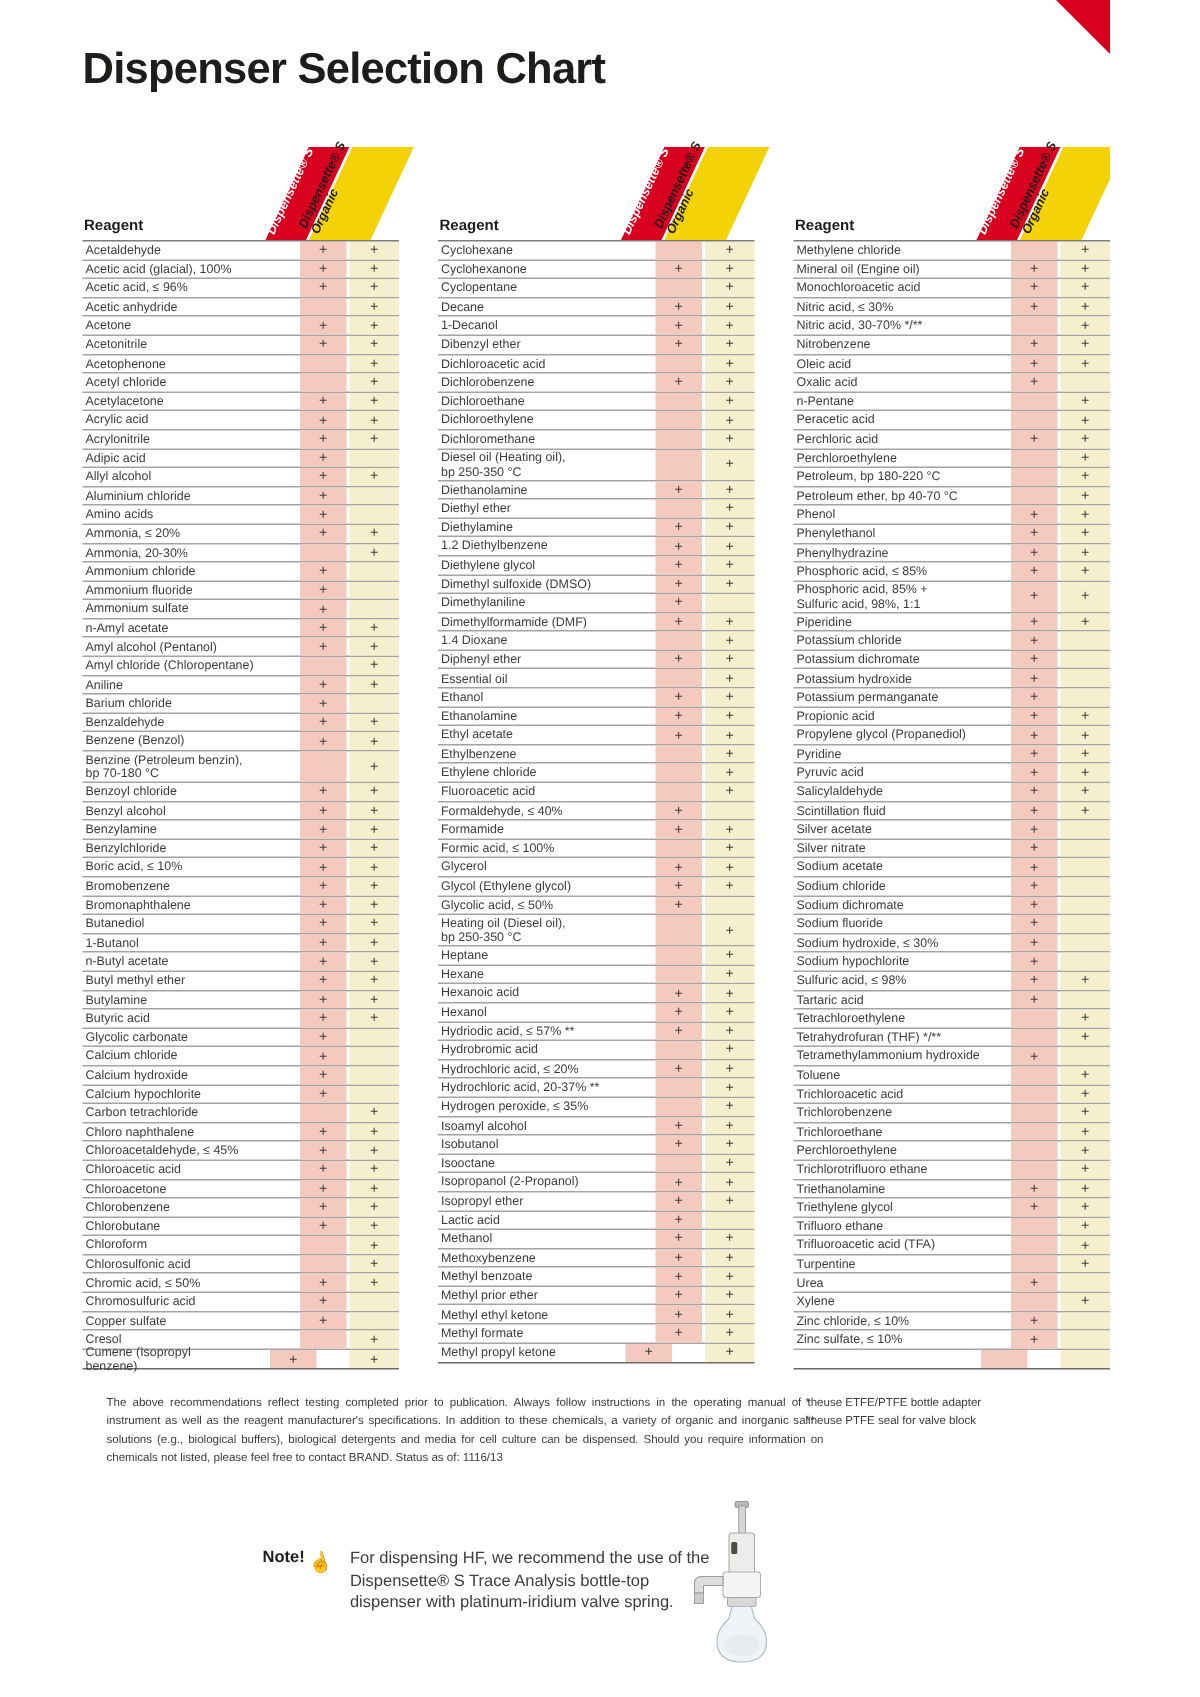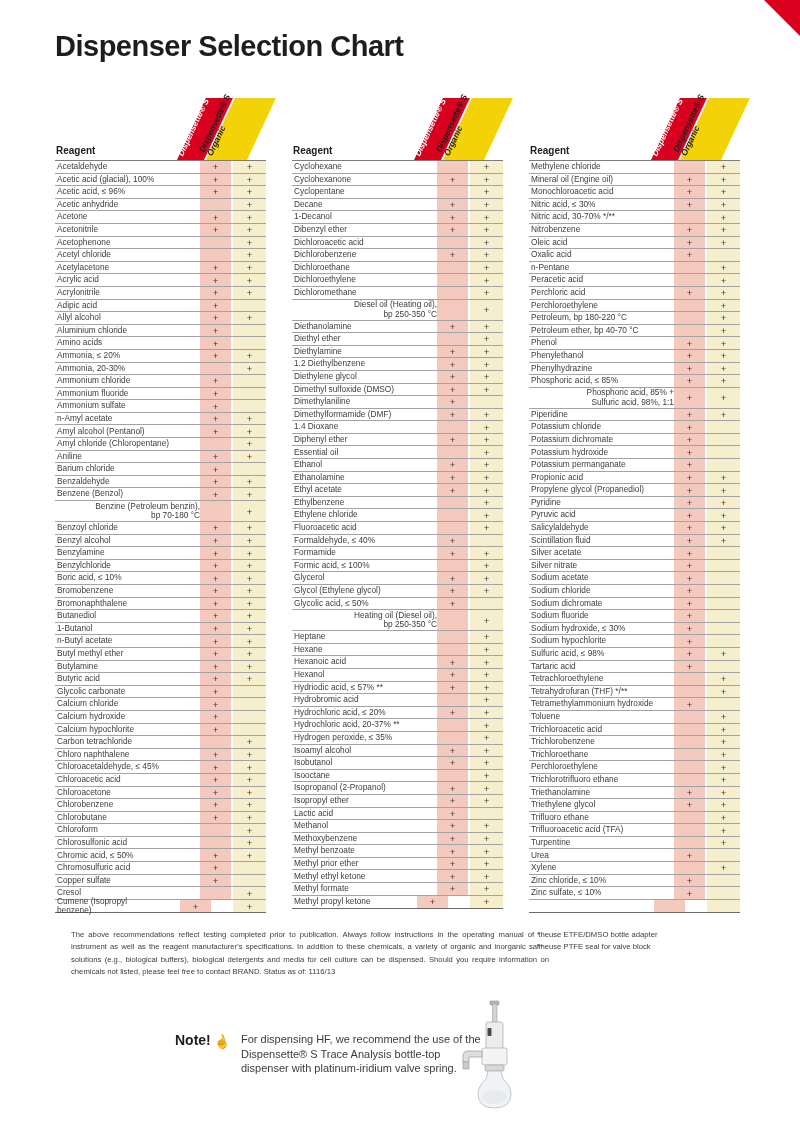--- a/index.html
+++ b/index.html
@@ -1,17 +1,17 @@
 <!DOCTYPE html>
 <html><head>
 <meta charset="utf-8">
 <style>
   * { margin:0; padding:0; box-sizing:border-box; }
   body { background:#fff; font-family:"Liberation Sans", sans-serif; }
-  .page { position:relative; width:800px; height:1131px; background:#fff; overflow:hidden; }
+  .page { position:relative; width:740px; height:1131px; background:#fff; overflow:hidden; }
 
   .corner { position:absolute; top:0; right:0; width:0; height:0;
     border-top:36px solid #d8001e; border-left:36px solid transparent; }
 
   h1.title { position:absolute; left:55px; top:30px; font-size:29px; font-weight:bold;
     color:#1d1d1b; letter-spacing:-0.5px; }
 
   .tables { position:absolute; left:55px; top:97px; display:flex; }
   .chem-table { width:211px; }
   .chem-table + .chem-table { margin-left:26px; }
@@ -23,37 +23,37 @@
   .banner.red { left:122px; width:27px; background:#d8001e; }
   .banner.yellow { left:151px; width:41px; background:#f3d207; }
   .banner-label { position:absolute; bottom:3px; transform:rotate(-65deg); transform-origin:0 100%;
     white-space:nowrap; font-style:italic; font-weight:bold; font-size:8.5px; line-height:8.5px; }
   .banner-label.l-red { left:129px; color:#ffffff; }
   .banner-label.l-yellow { left:158px; color:#1d1d1b; }
   .banner-label span { display:block; }
 
   .rows { border-bottom:1.5px solid #6b6b6b; }
   .row { display:flex; align-items:center; height:12.6px; border-bottom:1px solid #a3a3a3; }
-  .row.tall { height:21px;text-align:right; }
+  .row.tall { height:21px; }
   .row:last-child { border-bottom:none;gap:20px; }
   .cell-label { flex:1; padding-left:2px; font-size:8.3px; color:#3c3c3c; line-height:9.5px;
     white-space:pre-line; overflow:hidden; }
   .cell-mark { align-self:stretch; display:flex; align-items:center; justify-content:center;
     font-size:9.5px; color:#3c3c3c; }
   .cell-mark.pink { width:31px; background:#f4cabf; }
   .cell-mark.cream { width:33px; background:#f5efcd; margin-left:2px; }
 
   .disclaimer { position:absolute; left:71px; top:929px; width:478px; font-size:7.7px;
     line-height:1.62; color:#3c3c3c; text-align:justify; }
   .footnotes { position:absolute; left:537px; top:929px; font-size:7.7px; color:#3c3c3c; line-height:1.55; }
   .footnotes .fn { display:flex; }
   .footnotes .fn-mark { width:12px; }
 
   .note-block { position:absolute; left:175px; top:1032px; display:flex; }
-  .note-label { font-size:14px; font-weight:bold; color:#1d1d1b; }
+  .note-label { font-size:11px; font-weight:bold; color:#1d1d1b; }
   .hand-icon { font-size:13px; margin:2px 8px 0 6px; color:#3c3c3c; transform:rotate(-15deg); }
   .note-text { width:250px; font-size:11px; line-height:1.33; color:#3c3c3c; }
 
   .dispenser { position:absolute; left:452px; top:1000px; }
 </style>
 </head>
 <body>
 
 <div class="page">
 
@@ -998,21 +998,21 @@
         </div>
     </section>
 
   </div>
 
   <p class="disclaimer">The above recommendations reflect testing completed prior to publication. Always follow instructions in the operating manual of the instrument as well as the reagent manufacturer's specifications. In addition to these chemicals, a variety of organic and inorganic saline solutions (e.g., biological buffers), biological detergents and media for cell culture can be dispensed. Should you require information on chemicals not listed, please feel free to contact BRAND. Status as of: 1116/13</p>
 
   <div class="footnotes">
     <div class="fn">
       <span class="fn-mark">*</span>
-      <span>use ETFE/DMSO bottle adapter</span>
+      <span>use ETFE/PTFE bottle adapter</span>
     </div>
     <div class="fn">
       <span class="fn-mark">**</span>
       <span>use PTFE seal for valve block</span>
     </div>
   </div>
 
   <div class="note-block">
     <span class="note-label">Note!</span>
     <span class="hand-icon">☝</span>

